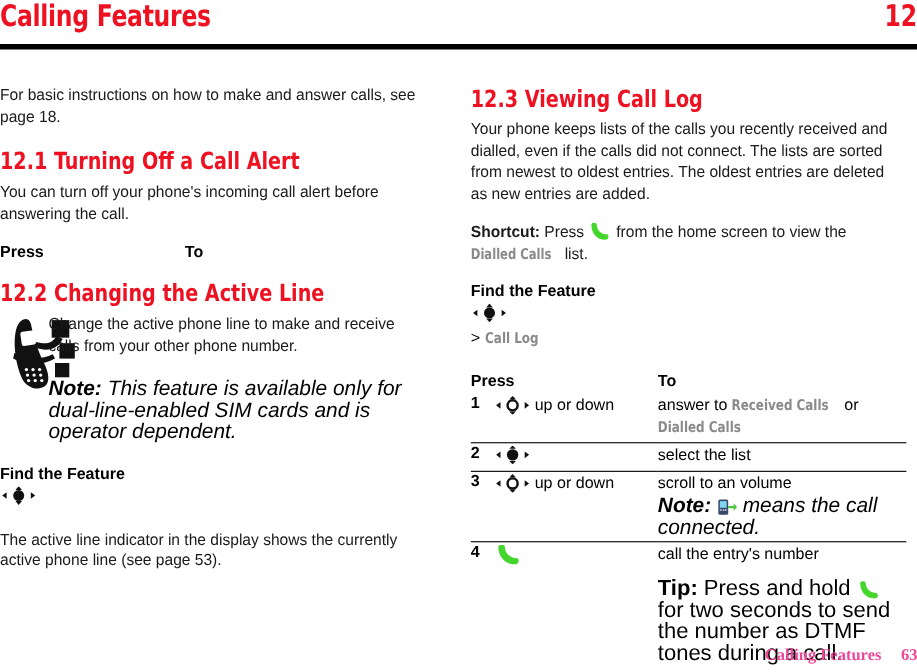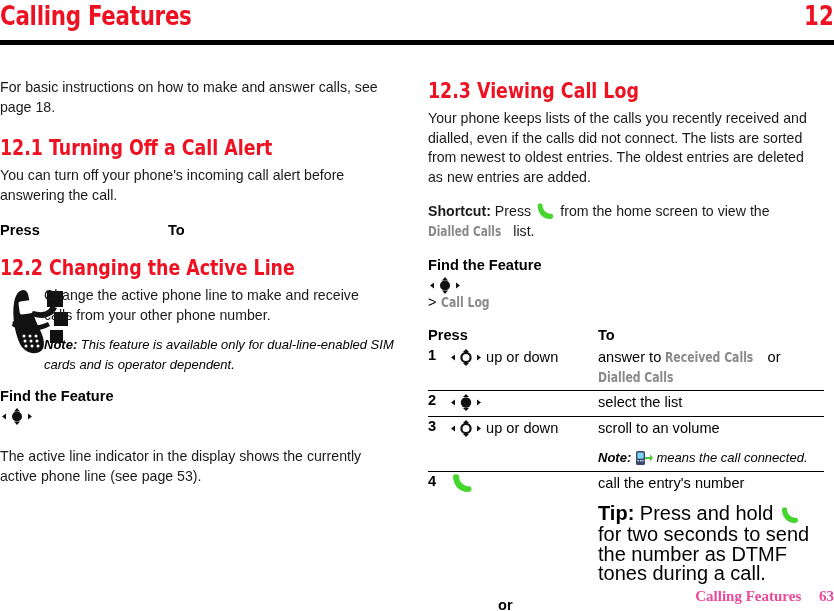--- a/index.html
+++ b/index.html
@@ -118,23 +118,22 @@
   .num {
     font-weight: bold;
     font-size: 14.6px;
     line-height: 19.5px;
     width: 22px;
   }
   .keycell-r { width: 148px; padding-top: 2px; }
 
   .note-it {
     font-style: italic;
-    font-size: 13px;
+    font-size: 19px;
     line-height: 19.5px;
-    margin-top: 10px;
   }
   .note-it b { font-style: italic; font-weight: bold; }
   .tip-line {
     font-size: 20px;
     line-height: 19.5px;
     margin-top: 11px;
   }
   .tip-line b { font-weight: bold; }
 
   
@@ -151,21 +150,21 @@
     width: 160px;
     flex: none;
   }
   .fft-icon {
     width: 46px;
     flex: none;
     padding-top: 1px;
   }
   .fft-path {
     font-size: 14.6px;
-    line-height: 17px;
+    line-height: 28px;
     text-align: center;
   }
   .menu {
     font-family: "DejaVu Sans Condensed", "Liberation Sans Narrow", "Liberation Sans", sans-serif;
     font-weight: bold;
     font-size: 13.4px;
     color: #8a8a8a;
     transform: scaleX(0.9);
     display: inline-block;
     transform-origin: left center;

